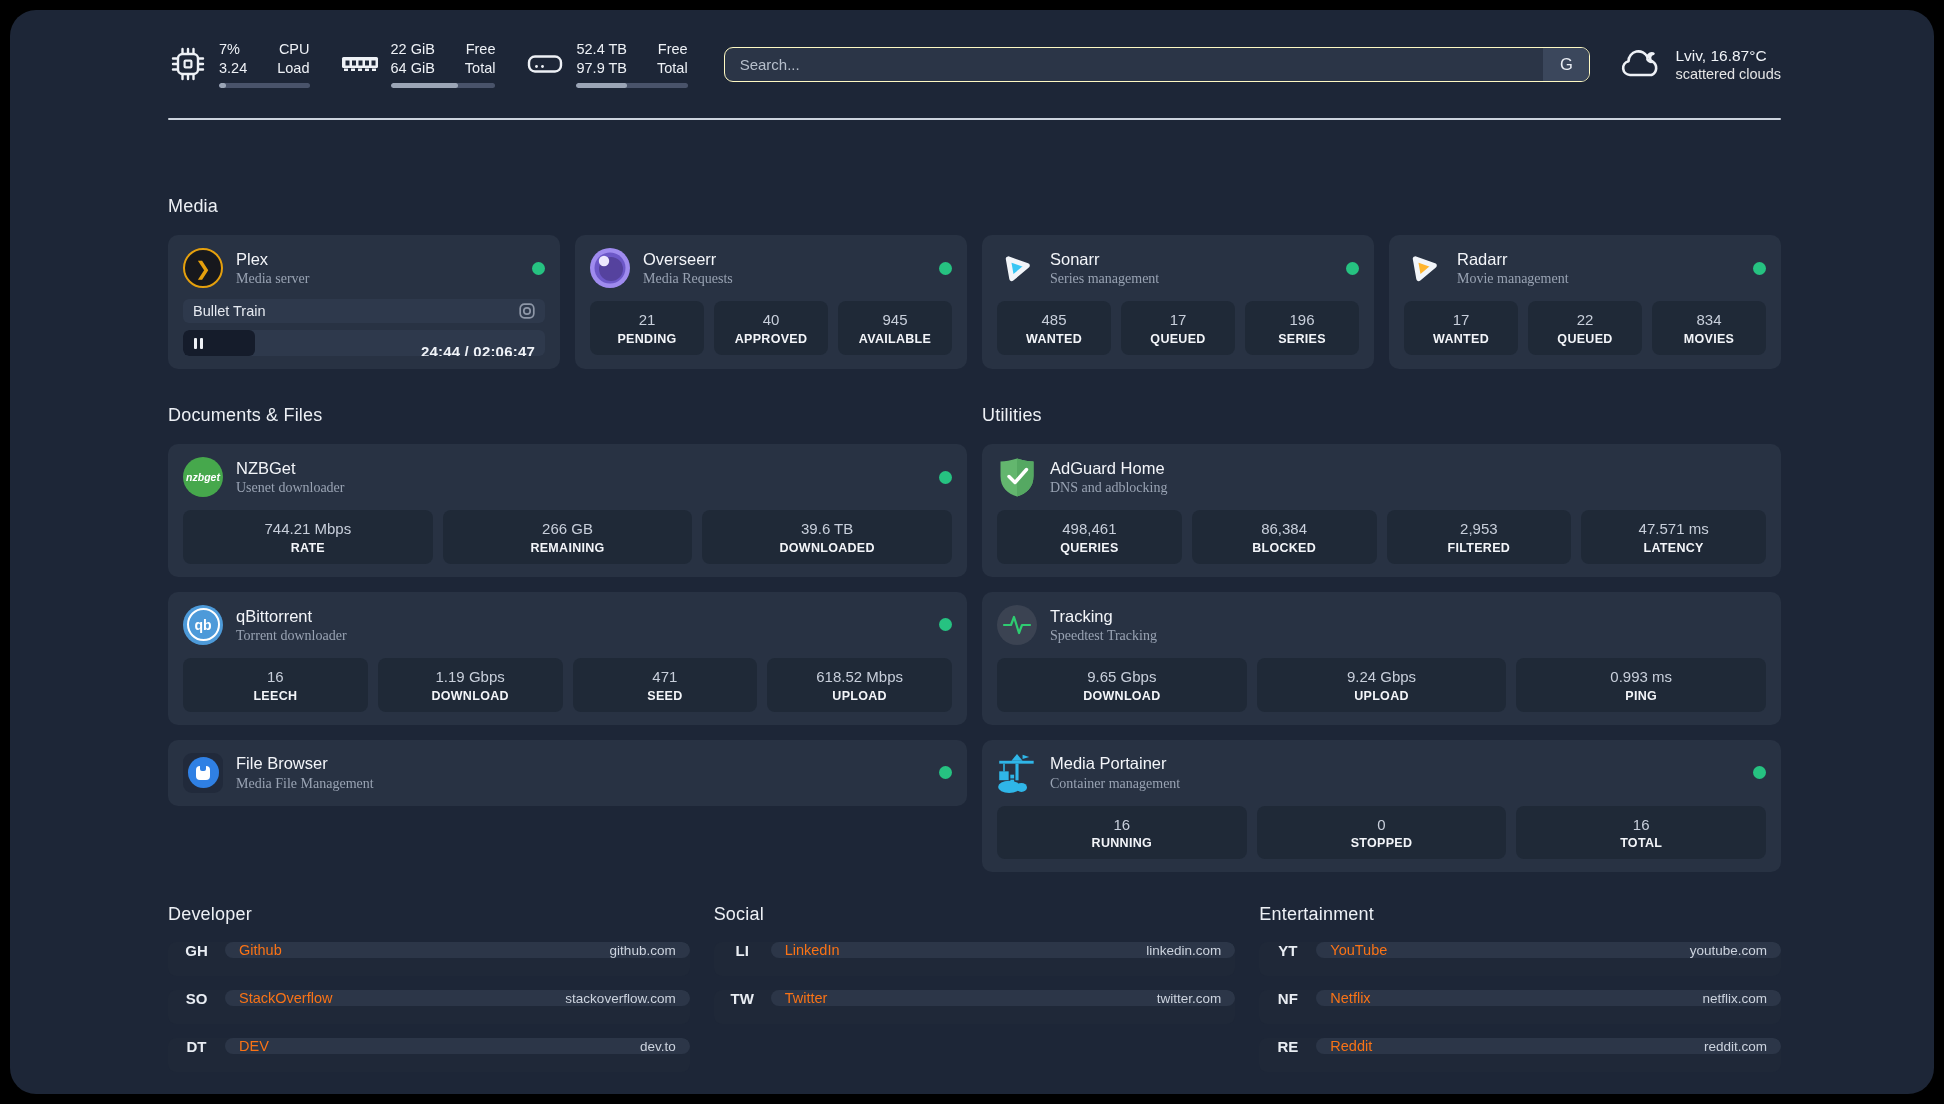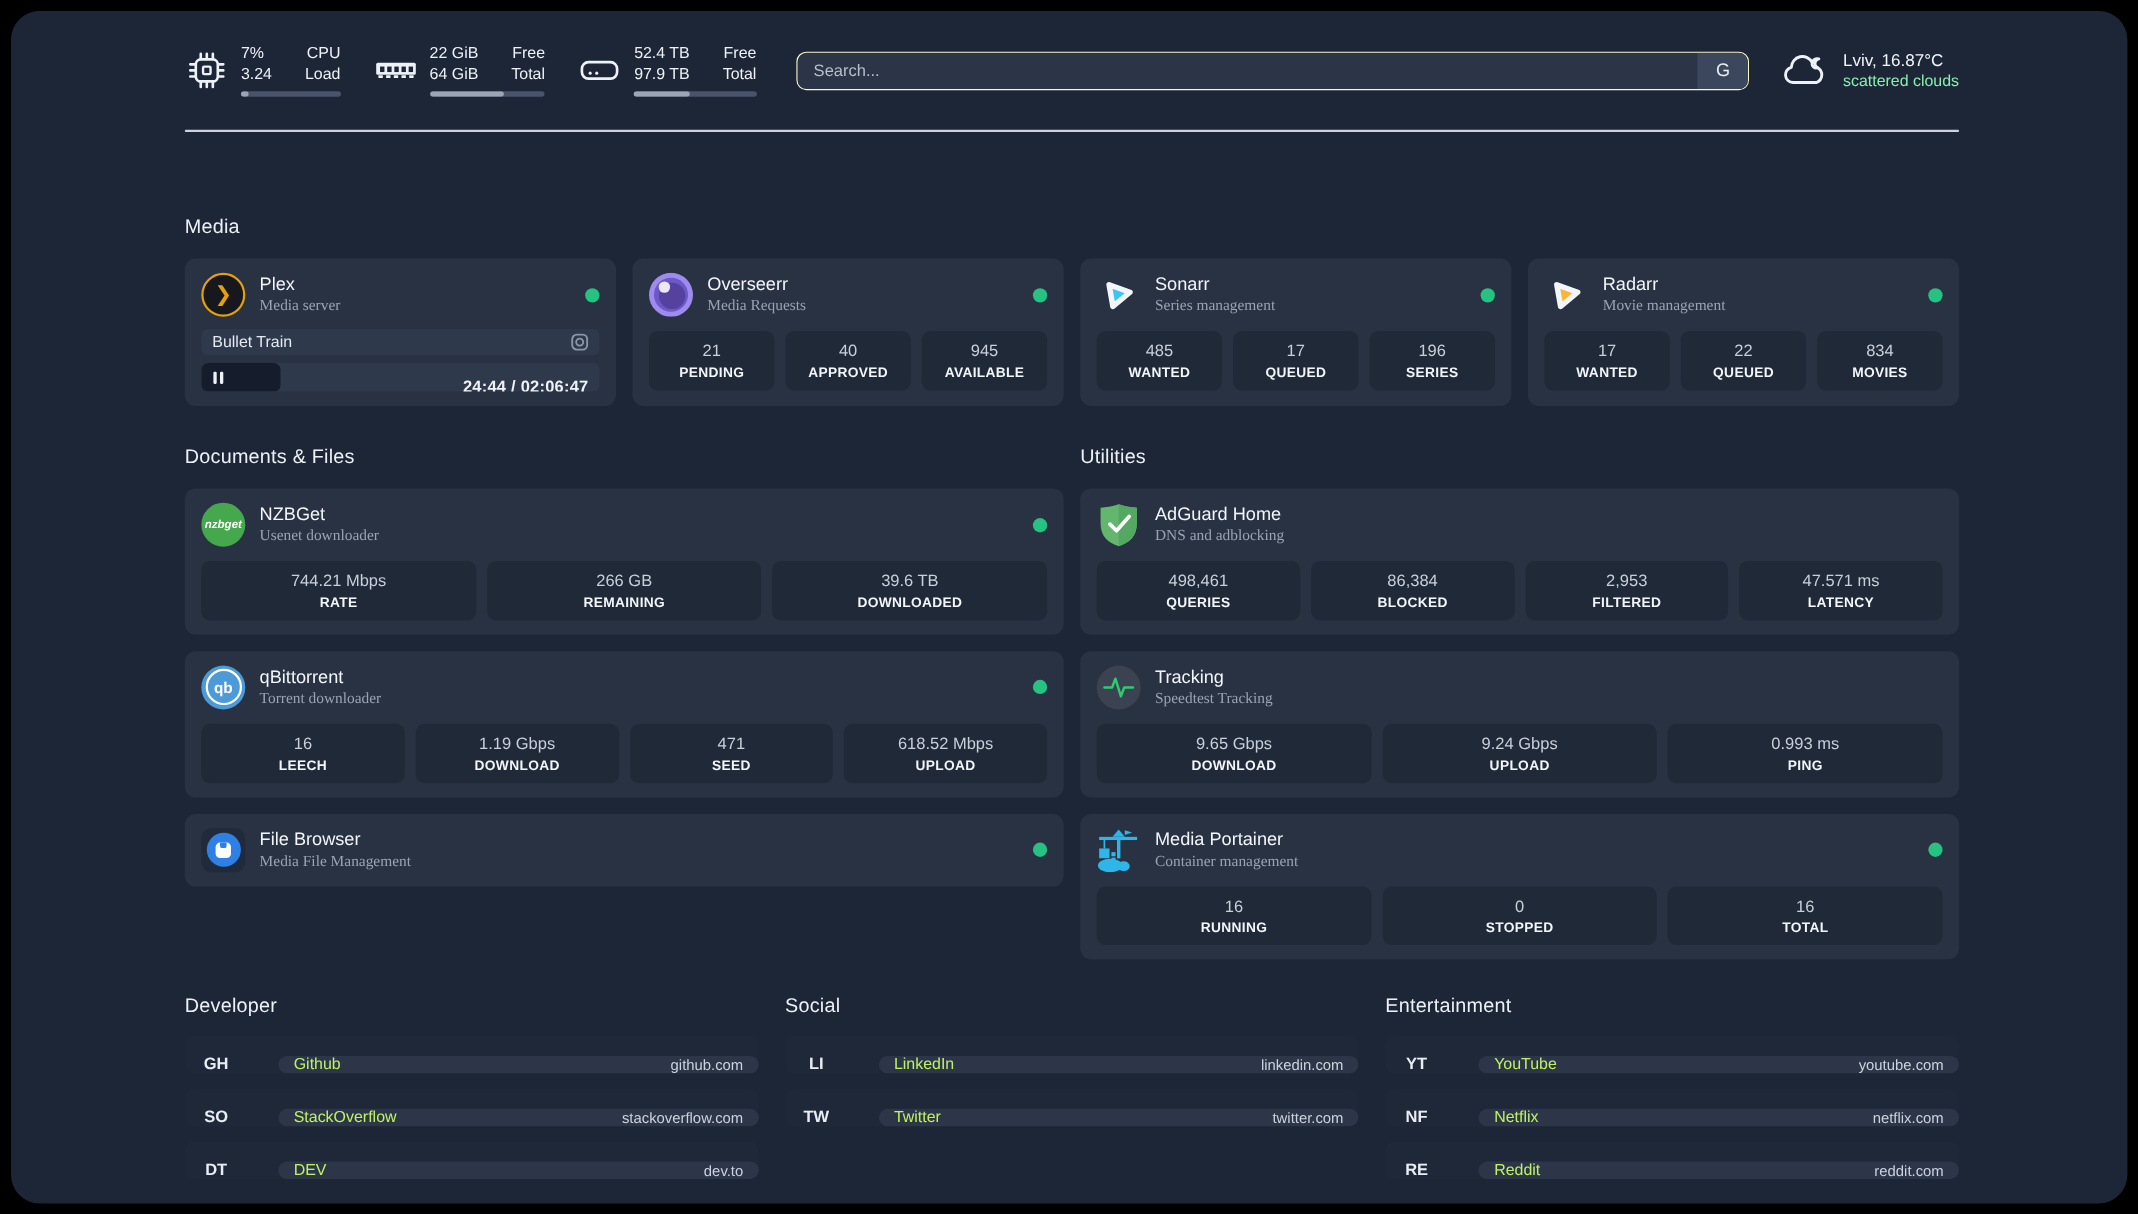--- a/index.html
+++ b/index.html
@@ -20,21 +20,21 @@
   .sysbar-fill { height:100%; background:#9ba5b6; border-radius:3px; }
 
   .searchwrap { flex:1; margin:0 30px 0 36px; }
   .search { height:35px; border:1px solid #fef9c3; border-radius:9px; background:#2b3547; display:flex; overflow:hidden; }
   .search input { flex:1; background:transparent; border:0; outline:none; color:#e3e8f0; font-size:15px; padding:0 15px; font-family:inherit; }
   .search input::placeholder { color:#b7bfcc; }
   .search-engine { width:46px; background:#3b475c; display:flex; align-items:center; justify-content:center; color:#eaeef4; font-size:16.5px; }
 
   .weather { display:flex; align-items:center; gap:13px; }
   .weather-line1 { font-size:15.5px; color:#f1f4f8; }
-  .weather-line2 { font-size:14.5px; color:#86efac; margin-top:1px; }
+  .weather-line2 { font-size:14.5px; color:#e5e5e5; margin-top:1px; }
 
   .divider { margin-top:30px; height:2px; background:#ccd3dd; border-radius:1px; }
 
   
   .section-title { font-size:18px; font-weight:400; color:#edf0f5; letter-spacing:.2px; line-height:28px; }
   .media-section { margin-top:72px; }
   .media-grid { display:grid; grid-template-columns:repeat(4,1fr); gap:15px; margin-top:15px; }
 
   .card { background:#283243; border-radius:10px; padding:13px 15px; }
   .app-header { display:flex; align-items:center; gap:13px; }
@@ -71,24 +71,24 @@
   .logo-qb .qb-inner { width:33px; height:33px; border-radius:50%; border:2px solid #fff; color:#fff; font-size:14px; font-weight:700; display:flex; align-items:center; justify-content:center; }
   .logo-speedtest { border-radius:50%; background:#3b4352; }
   .logo-fb { border-radius:9px; background:#212a3b; }
   .logo-fb .fb-circle { width:31px; height:31px; border-radius:50%; background:#2f80e4; display:flex; align-items:center; justify-content:center; }
   .logo-fb .fb-disk { width:14px; height:14px; background:#fff; border-radius:4px; position:relative; }
   .logo-fb .fb-disk::after { content:""; position:absolute; left:4px; top:0; width:6px; height:5px; background:#2f80e4; border-radius:0 0 2px 2px; }
 
   
   .bottom { display:grid; grid-template-columns:1fr 1fr 1fr; gap:24px; margin-top:28px; padding-bottom:30px; }
   .bm-list { display:flex; flex-direction:column; gap:14px; margin-top:14px; }
-  .bm-row { display:flex; height:34px; background:#1f2838; border-radius:8px; overflow:hidden; align-items:flex-end; cursor:pointer;gap:28px; }
+  .bm-row { display:flex; height:34px; background:#1f2838; border-radius:8px; overflow:hidden; align-items:flex-start; cursor:pointer; }
   .bm-abbr { width:57px; display:flex; align-items:center; justify-content:center; font-size:15px; font-weight:700; color:#e9edf3; flex:0 0 auto; }
   .bm-link { flex:1; background:#2c3648; border-radius:8px; display:flex; align-items:center; padding:0 14px; }
-  .bm-name { font-size:14.5px; color:#bef264; }
+  .bm-name { font-size:14.5px; color:#f97316; }
   .bm-url { margin-left:auto; font-size:13.5px; color:#ccd3de; }
 </style>
 </head>
 <body>
 
 <div class="panel">
   <div class="content">
 
     <div class="topbar">
       <div class="sysstats">

